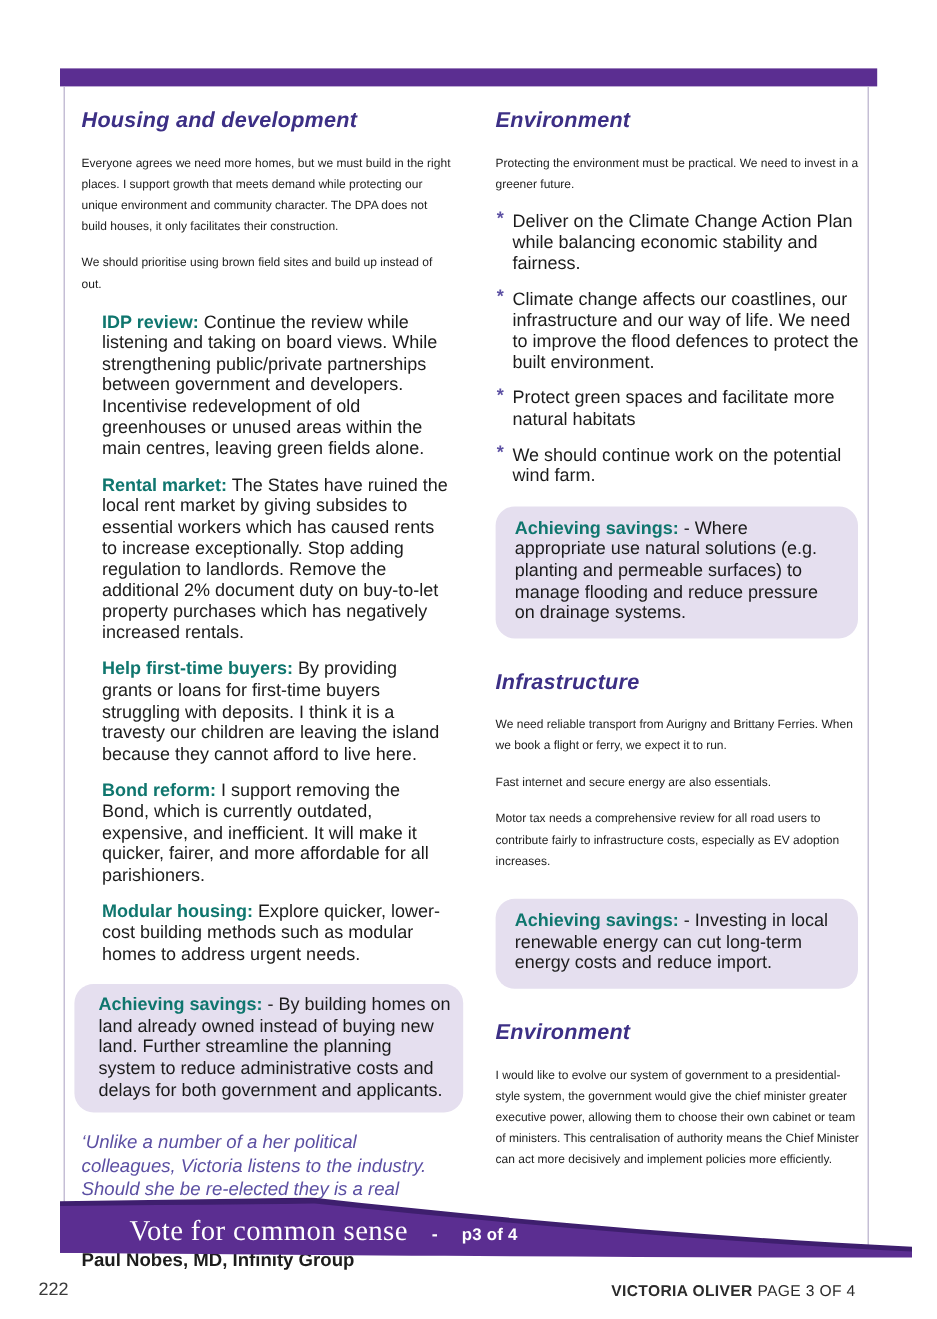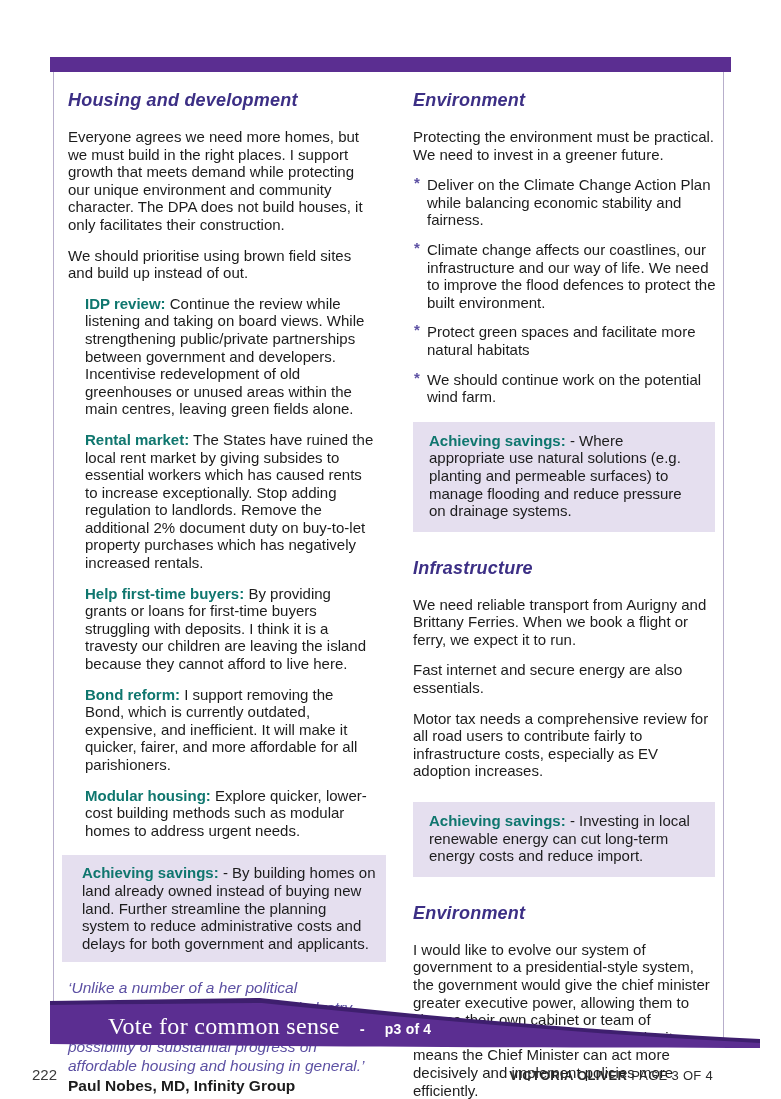--- a/index.html
+++ b/index.html
@@ -16,27 +16,27 @@
 
   
   .columns{position:absolute;left:68px;top:86px;width:650px;display:flex;gap:37px;}
   .col-left{width:308px;}
   .col-right{width:305px;}
 
   h2{
     font-size:18px;font-style:italic;font-weight:bold;color:#3c2f85;
     margin:4px 0 17px 0;letter-spacing:.2px;
   }
-  p{font-size:15px;line-height:17.6px;margin:0 0 13px 0;}
+  p{font-size:10px;line-height:17.6px;margin:0 0 13px 0;}
   .item{margin:0 0 13px 17px;font-size:15px;line-height:17.6px;}
   .item-label, .savings-label{color:#0f766e;font-weight:bold;text-align:right;}
 
   .savings-box{
     background:#e5dfef;margin:16px 0 14px -6px;padding:9px 10px 10px 20px;
-    font-size:15px;line-height:17.6px;width:294px;
+    font-size:15px;line-height:17.6px;width:294px;border-radius:16px;
   }
   .col-right .savings-box{margin-left:0;width:272px;padding:10px 14px 12px 16px;}
 
   .quote{
     font-style:italic;color:#5c50a3;font-size:15.5px;line-height:19.5px;margin:16px 0 0 0;
   }
   .quote-attrib{
     font-style:normal;color:#1c1c1c;font-weight:bold;font-size:15.5px;
   }
 

